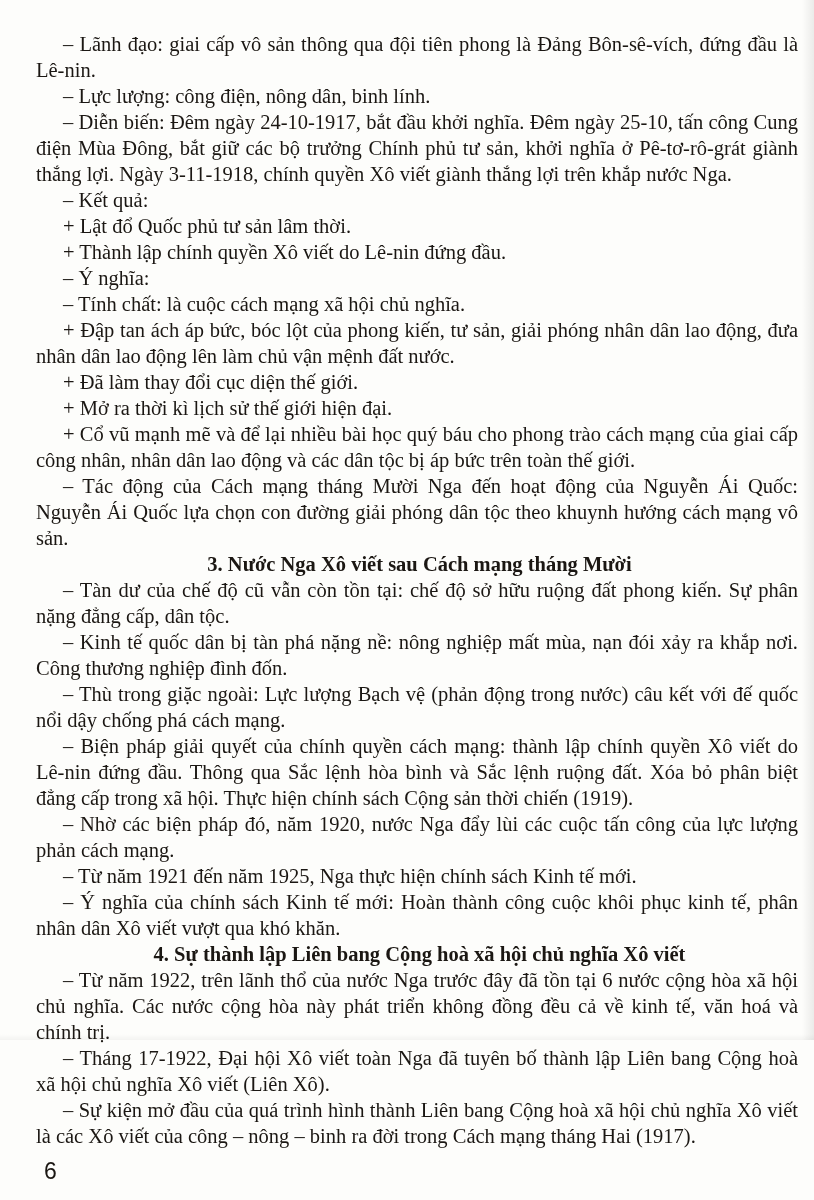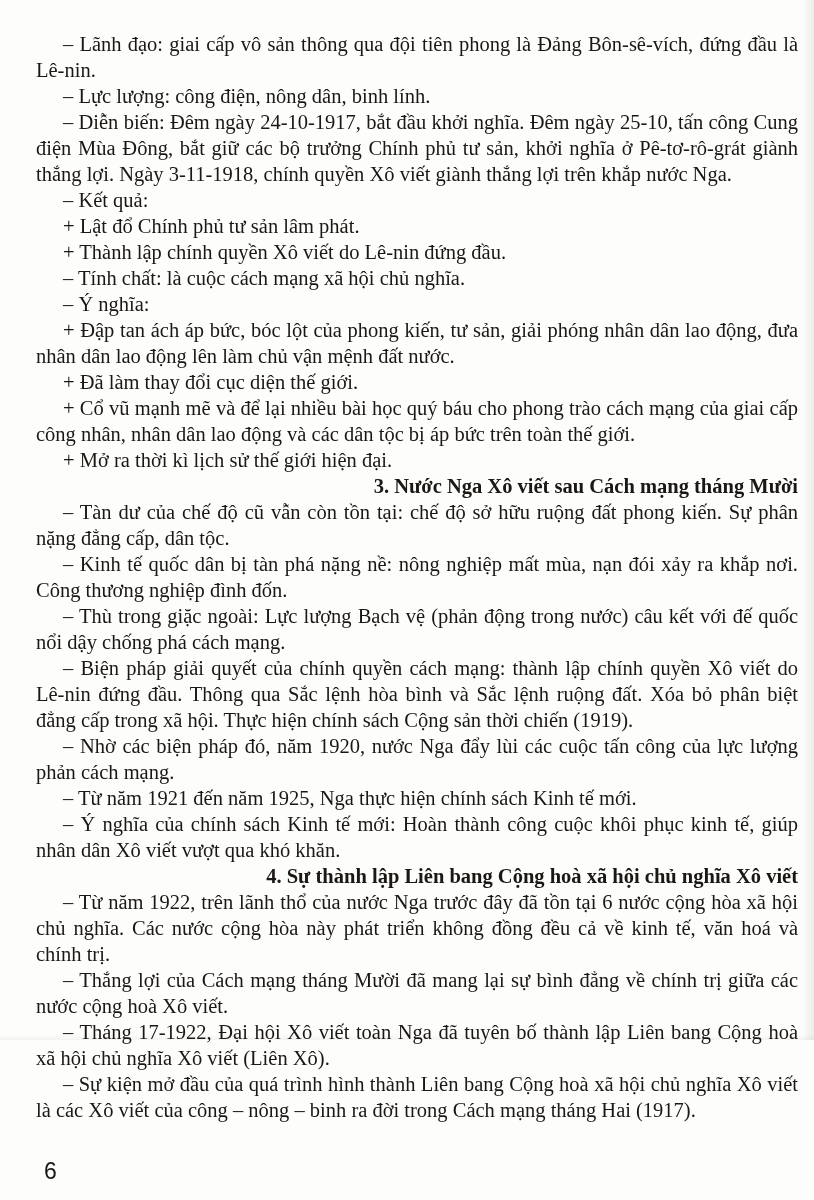--- a/index.html
+++ b/index.html
@@ -50,59 +50,59 @@
   .text-block p.paragraph {
     margin: 0;
     text-indent: 27px;
   }
   .text-block h2.heading {
     margin: 0;
     font-size: 20.5px;
     line-height: 26px;
     font-weight: bold;
     text-indent: 5px;
-    text-align: right;
+    text-align: center;
   }
   .page-number {
     position: absolute;
     left: 44px;
     top: 1158px;
     font-family: "Liberation Sans", sans-serif;
     font-size: 23px;
     line-height: 26px;
   }
 </style>
 </head>
 <body style="background: rgb(253, 253, 251); color: rgb(27, 23, 19);">
 
 <div class="page">
   <div class="text-block">
       <p class="paragraph">– Lãnh đạo: giai cấp vô sản thông qua đội tiên phong là Đảng Bôn-sê-vích, đứng đầu là Lê-nin.</p>
       <p class="paragraph">– Lực lượng: công điện, nông dân, binh lính.</p>
       <p class="paragraph">– Diễn biến: Đêm ngày 24-10-1917, bắt đầu khởi nghĩa. Đêm ngày 25-10, tấn công Cung điện Mùa Đông, bắt giữ các bộ trưởng Chính phủ tư sản, khởi nghĩa ở Pê-tơ-rô-grát giành thắng lợi. Ngày 3-11-1918, chính quyền Xô viết giành thắng lợi trên khắp nước Nga.</p>
       <p class="paragraph">– Kết quả:</p>
-      <p class="paragraph">+ Lật đổ Chính phủ tư sản lâm phát.</p>
+      <p class="paragraph">+ Lật đổ Quốc phủ tư sản lâm thời.</p>
       <p class="paragraph">+ Thành lập chính quyền Xô viết do Lê-nin đứng đầu.</p>
+      <p class="paragraph">– Ý nghĩa:</p>
       <p class="paragraph">– Tính chất: là cuộc cách mạng xã hội chủ nghĩa.</p>
-      <p class="paragraph">– Ý nghĩa:</p>
       <p class="paragraph">+ Đập tan ách áp bức, bóc lột của phong kiến, tư sản, giải phóng nhân dân lao động, đưa nhân dân lao động lên làm chủ vận mệnh đất nước.</p>
       <p class="paragraph">+ Đã làm thay đổi cục diện thế giới.</p>
+      <p class="paragraph">+ Mở ra thời kì lịch sử thế giới hiện đại.</p>
       <p class="paragraph">+ Cổ vũ mạnh mẽ và để lại nhiều bài học quý báu cho phong trào cách mạng của giai cấp công nhân, nhân dân lao động và các dân tộc bị áp bức trên toàn thế giới.</p>
-      <p class="paragraph">+ Mở ra thời kì lịch sử thế giới hiện đại.</p>
+      <p class="paragraph">– Tác động của Cách mạng tháng Mười Nga đến hoạt động của Nguyễn Ái Quốc: Nguyễn Ái Quốc lựa chọn con đường giải phóng dân tộc theo khuynh hướng cách mạng vô sản.</p>
       <h2 class="heading">3. Nước Nga Xô viết sau Cách mạng tháng Mười</h2>
       <p class="paragraph">– Tàn dư của chế độ cũ vẫn còn tồn tại: chế độ sở hữu ruộng đất phong kiến. Sự phân nặng đẳng cấp, dân tộc.</p>
       <p class="paragraph">– Kinh tế quốc dân bị tàn phá nặng nề: nông nghiệp mất mùa, nạn đói xảy ra khắp nơi. Công thương nghiệp đình đốn.</p>
       <p class="paragraph">– Thù trong giặc ngoài: Lực lượng Bạch vệ (phản động trong nước) câu kết với đế quốc nổi dậy chống phá cách mạng.</p>
       <p class="paragraph">– Biện pháp giải quyết của chính quyền cách mạng: thành lập chính quyền Xô viết do Lê-nin đứng đầu. Thông qua Sắc lệnh hòa bình và Sắc lệnh ruộng đất. Xóa bỏ phân biệt đẳng cấp trong xã hội. Thực hiện chính sách Cộng sản thời chiến (1919).</p>
       <p class="paragraph">– Nhờ các biện pháp đó, năm 1920, nước Nga đẩy lùi các cuộc tấn công của lực lượng phản cách mạng.</p>
       <p class="paragraph">– Từ năm 1921 đến năm 1925, Nga thực hiện chính sách Kinh tế mới.</p>
-      <p class="paragraph">– Ý nghĩa của chính sách Kinh tế mới: Hoàn thành công cuộc khôi phục kinh tế, giúp nhân dân Xô viết vượt qua khó khăn.</p>
+      <p class="paragraph">– Ý nghĩa của chính sách Kinh tế mới: Hoàn thành công cuộc khôi phục kinh tế, phân nhân dân Xô viết vượt qua khó khăn.</p>
       <h2 class="heading">4. Sự thành lập Liên bang Cộng hoà xã hội chủ nghĩa Xô viết</h2>
       <p class="paragraph">– Từ năm 1922, trên lãnh thổ của nước Nga trước đây đã tồn tại 6 nước cộng hòa xã hội chủ nghĩa. Các nước cộng hòa này phát triển không đồng đều cả về kinh tế, văn hoá và chính trị.</p>
-      <p class="paragraph">– Thắng lợi của Cách mạng tháng Mười đã mang lại sự bình đẳng về chính trị giữa các nước cộng hoà Xô viết.</p>
       <p class="paragraph">– Tháng 17-1922, Đại hội Xô viết toàn Nga đã tuyên bố thành lập Liên bang Cộng hoà xã hội chủ nghĩa Xô viết (Liên Xô).</p>
       <p class="paragraph">– Sự kiện mở đầu của quá trình hình thành Liên bang Cộng hoà xã hội chủ nghĩa Xô viết là các Xô viết của công – nông – binh ra đời trong Cách mạng tháng Hai (1917).</p>
     </div>
 
   <div class="page-number">6</div>
 
   <div class="scan-edge-right"></div>
   <div class="scan-edge-bottom"></div>
 </div>
 

